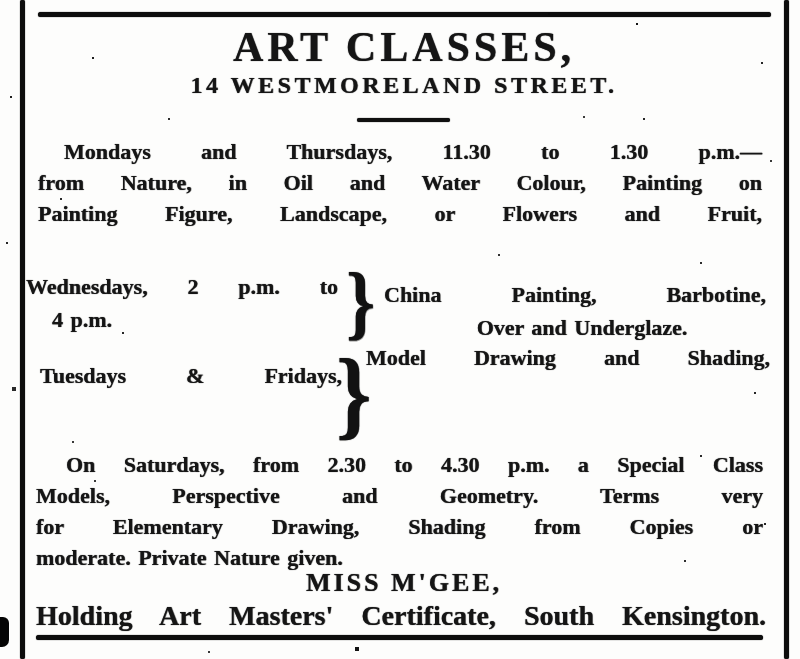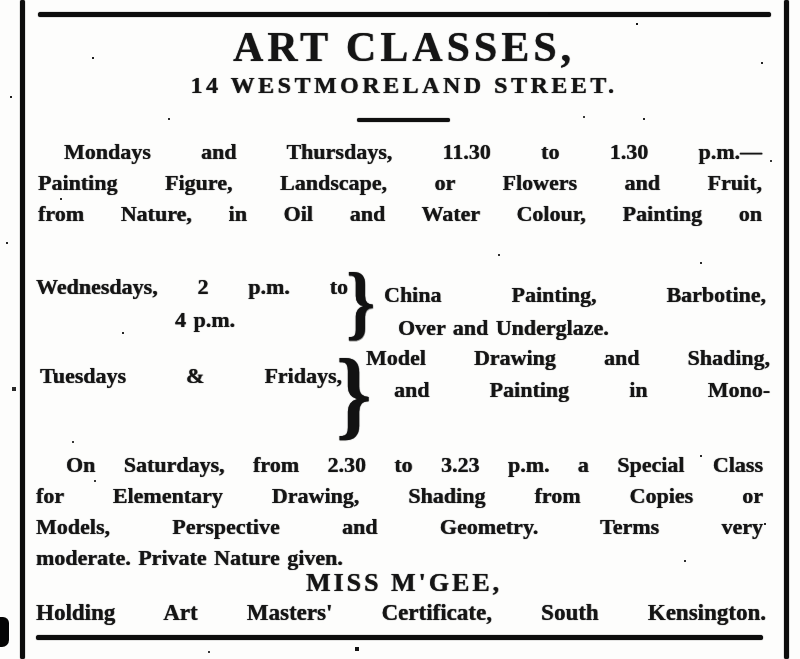--- a/index.html
+++ b/index.html
@@ -28,27 +28,27 @@
   }
   .address {
     position:absolute; left:4px; top:72px; width:800px;
     text-align:center; font-size:24px; letter-spacing:3.5px; line-height:1.1;
   }
 
   
   .bodytxt { font-size:22px; line-height:31px; word-spacing:2px; }
   .jline { text-align:justify; text-align-last:justify; }
   .lline { text-align:left; }
-  .cline { }
+  .cline { text-align:center; }
 
   .para1 { position:absolute; left:38px; top:136px; width:724px; }
   .ind1  { text-indent:26px; }
 
-  .s1-left  { position:absolute; left:36px;  top:270px; width:312px; line-height:33px; }
-  .s1-ind   { text-indent:26px; text-align:center; }
+  .s1-left  { position:absolute; left:26px;  top:270px; width:312px; line-height:33px; }
+  .s1-ind   { text-indent:26px; text-align:left; }
   .brace    { position:absolute; line-height:1; font-weight:bold; transform-origin:top center; color:#121212; }
   .brace.b1 { left:346px; top:260px; font-size:74px; transform:scaleY(1.12); }
   .s1-right { position:absolute; left:384px; top:278px; width:382px; line-height:33px; }
   .s1-sub2  { padding-left:14px; }
 
   .s2-left  { position:absolute; left:40px; top:360px; width:302px; line-height:32px; }
   .s2-ind   { text-indent:22px; }
   .brace.b2 { left:336px; top:344px; font-size:90px; transform:scaleY(1.1); }
   .s2-right { position:absolute; left:366px; top:342px; width:404px; line-height:32px; }
   .ind2     { text-indent:28px; }
@@ -56,21 +56,21 @@
 
   .para2 { position:absolute; left:36px; top:449px; width:727px; }
   .ind4  { text-indent:30px; }
 
   .signature {
     position:absolute; left:4px; top:570px; width:800px;
     text-align:center; font-size:26px; letter-spacing:3px; line-height:1;
   }
   .credential {
     position:absolute; left:36px; top:599px; width:730px;
-    font-size:23px; line-height:1.2; text-align:justify; text-align-last:justify;
+    font-size:28px; line-height:1.2; text-align:justify; text-align-last:justify;
   }
 
   
   .edge-blob { position:absolute; left:0; top:617px; width:9px; height:30px; background:#050505; border-radius:0 6px 7px 0; }
   .specks {
     position:absolute; left:0; top:0; width:2px; height:2px; background:transparent; pointer-events:none;
     box-shadow:
       92px 57px 0 0 #1e1e1e, 761px 62px 0 0 #262626, 643px 118px 0 0 #262626,
       583px 116px 0 0 #3a3a3a, 60px 198px 0 0 #2a2a2a, 122px 332px 0 0 #262626,
       700px 262px 0 0 #2b2b2b, 754px 392px 0 0 #262626, 72px 441px 0 0 #383838,
@@ -90,47 +90,46 @@
   <div class="vrule right"></div>
   <div class="hrule top"></div>
   <div class="hrule bottom"></div>
 
   <div class="title ink-fuzz">ART CLASSES,</div>
   <div class="address ink-fuzz">14 WESTMORELAND STREET.</div>
   <div class="divider"></div>
 
   <div class="para1 bodytxt ink-fuzz">
     <div class="jline ind1">Mondays and Thursdays, 11.30 to 1.30 p.m.—</div>
+    <div class="jline">from Nature, in Oil and Water Colour, Painting on</div>
     <div class="jline">Painting Figure, Landscape, or Flowers and Fruit,</div>
-    <div class="jline">from Nature, in Oil and Water Colour, Painting on</div>
   </div>
 
   <div class="s1-left bodytxt ink-fuzz">
     <div class="jline">Wednesdays, 2 p.m. to</div>
     <div class="s1-ind">4 p.m.</div>
   </div>
   <div class="brace b1 ink-fuzz">}</div>
   <div class="s1-right bodytxt ink-fuzz">
     <div class="jline">China Painting, Barbotine,</div>
     <div class="cline s1-sub2">Over and Underglaze.</div>
   </div>
 
   <div class="s2-left bodytxt ink-fuzz">
     <div class="jline">Tuesdays &amp; Fridays,</div>
   </div>
   <div class="brace b2 ink-fuzz">}</div>
   <div class="s2-right bodytxt ink-fuzz">
     <div class="jline">Model Drawing and Shading,</div>
-    <div class="jline ind2">and Painting in Mono-</div>
   </div>
 
   <div class="para2 bodytxt ink-fuzz">
-    <div class="jline ind4">On Saturdays, from 2.30 to 3.23 p.m. a Special Class</div>
+    <div class="jline ind4">On Saturdays, from 2.30 to 4.30 p.m. a Special Class</div>
+    <div class="jline">Models, Perspective and Geometry. Terms very</div>
     <div class="jline">for Elementary Drawing, Shading from Copies or</div>
-    <div class="jline">Models, Perspective and Geometry. Terms very</div>
     <div class="lline">moderate. Private Nature given.</div>
   </div>
 
   <div class="signature ink-fuzz">MISS M'GEE,</div>
   <div class="credential ink-fuzz">Holding Art Masters' Certificate, South Kensington.</div>
 
   <div class="edge-blob"></div>
   <div class="specks"></div>
 
 </div>

